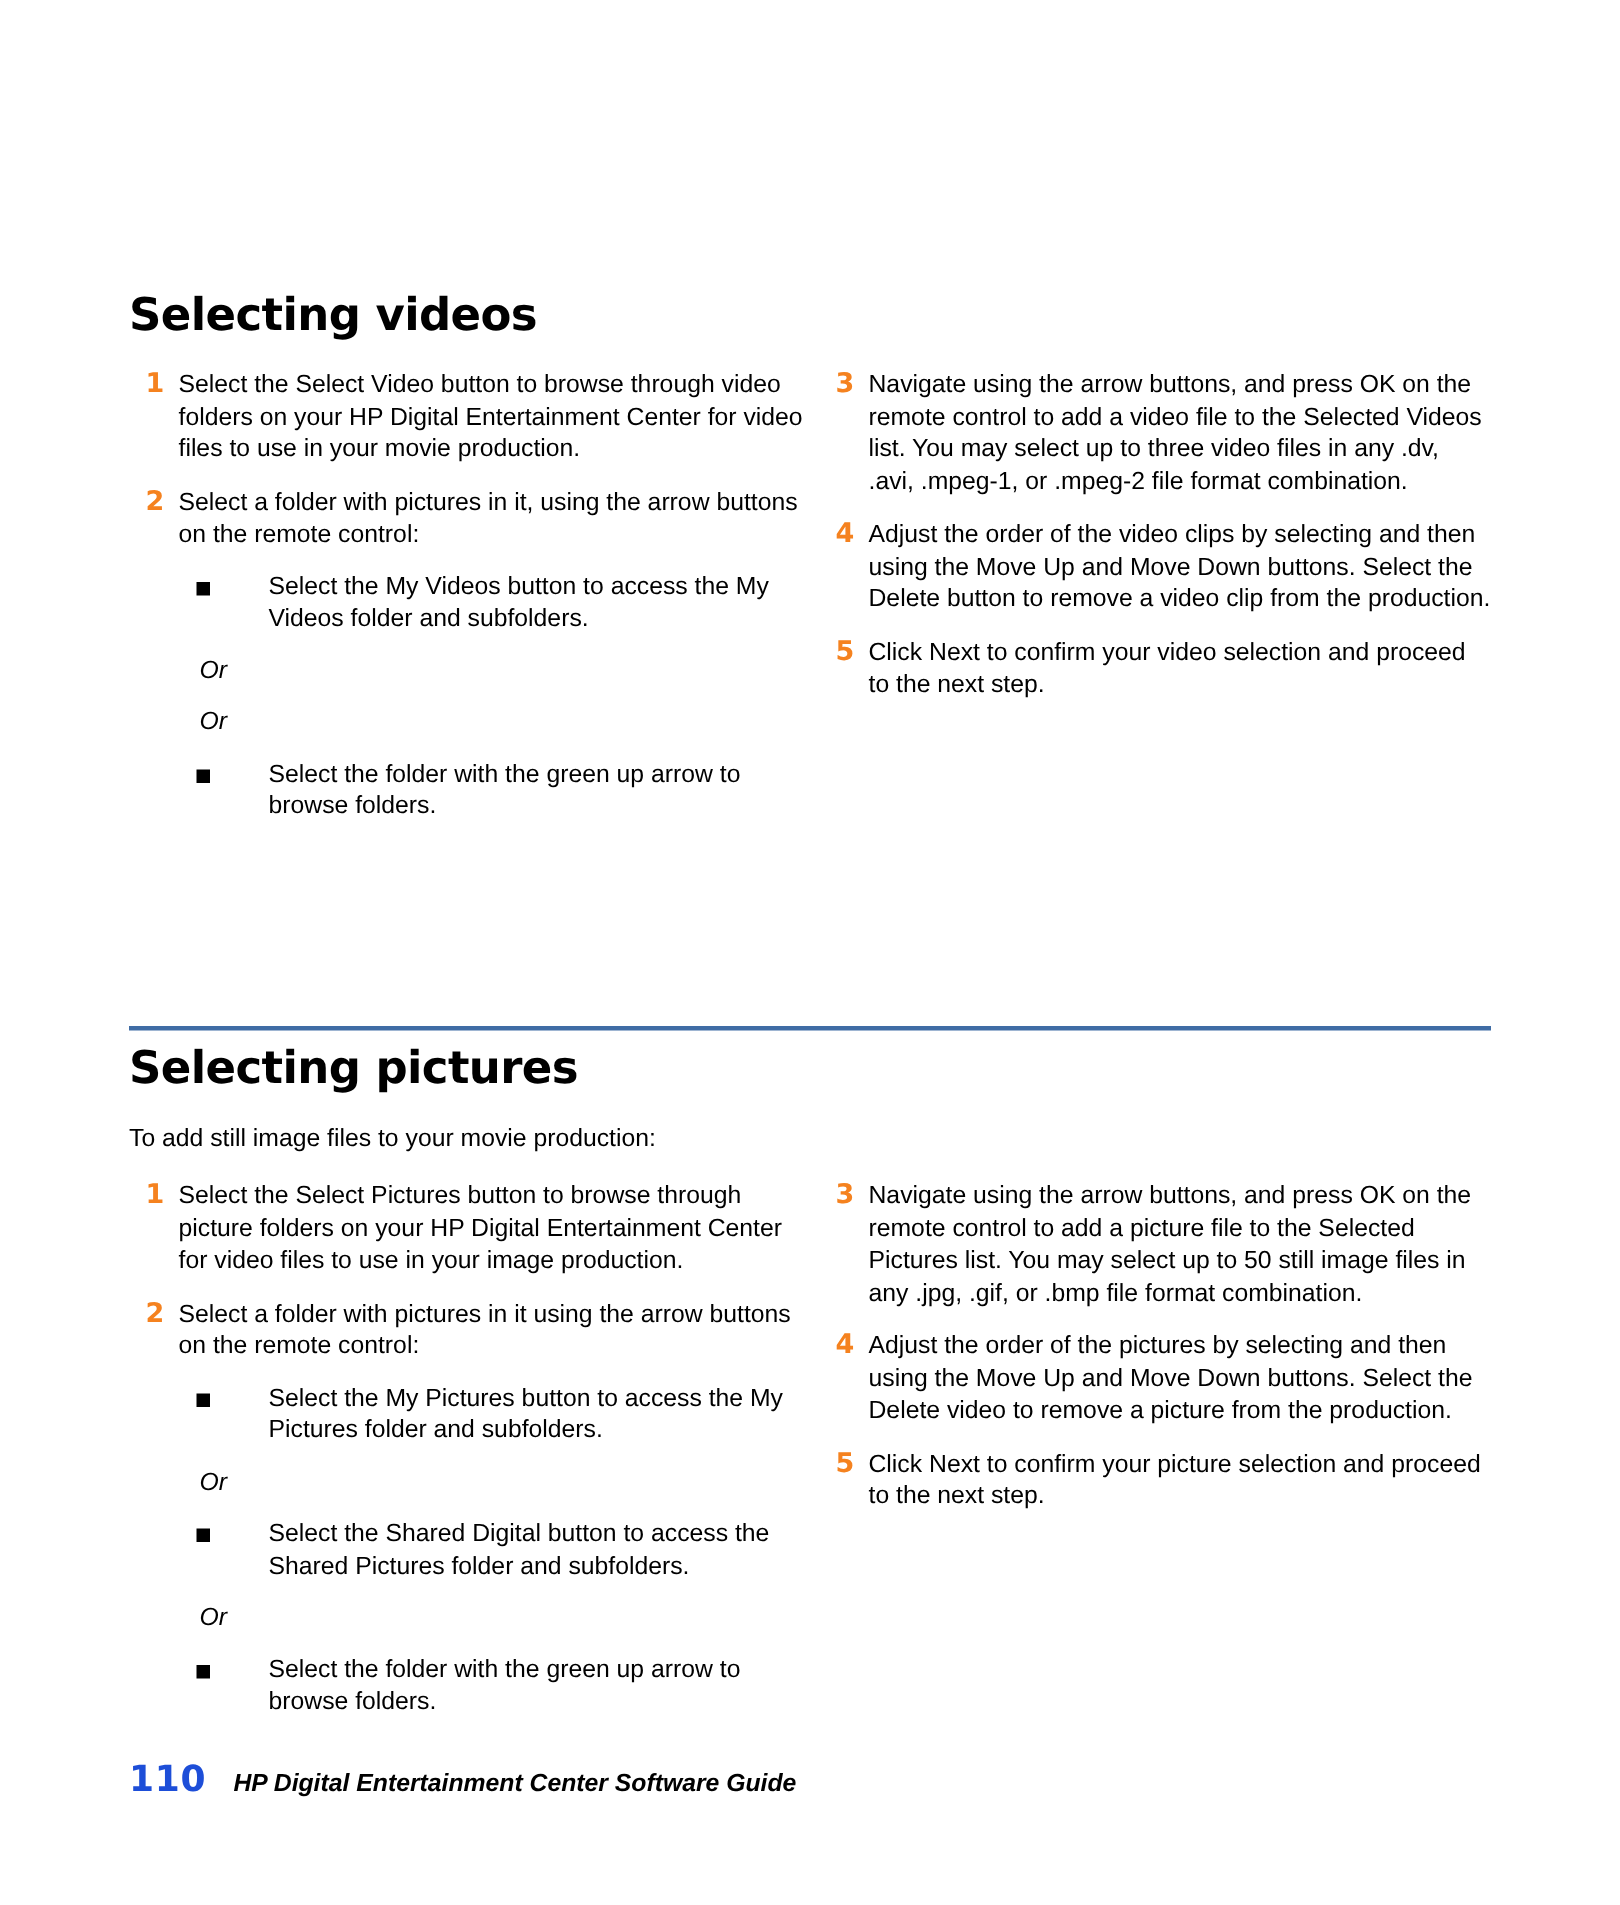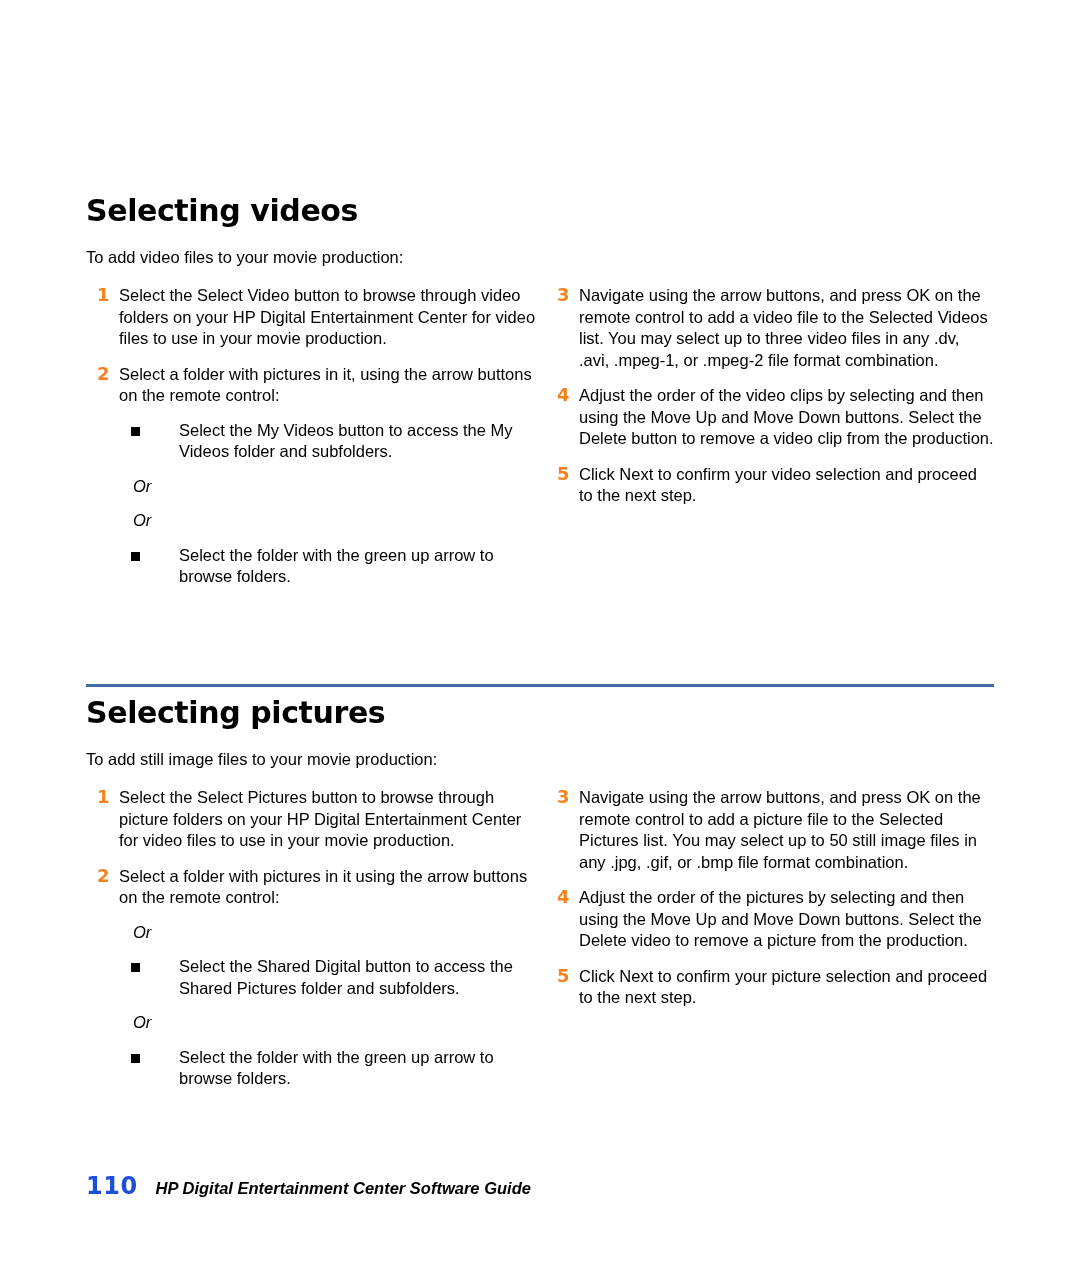--- a/index.html
+++ b/index.html
@@ -153,21 +153,20 @@
     vertical-align: baseline;
   }
 </style>
 </head>
 <body>
 
 <div class="page">
 
   <div class="section" id="section-videos">
     <h1 class="section-title">Selecting videos</h1>
-    <p class="section-intro">To add video files to your movie production:</p>
 
     <div class="columns">
 
       <div class="col col-left">
 
         <div class="step">
           <span class="step-num">1</span>
           <span class="step-body"><span>Select the </span><b>Select Video</b><span> button to browse through video folders on your HP Digital Entertainment Center for video files to use in your movie production.</span></span>
         </div>
 
@@ -218,28 +217,32 @@
   <div class="section" id="section-pictures">
     <h1 class="section-title">Selecting pictures</h1>
     <p class="section-intro">To add still image files to your movie production:</p>
 
     <div class="columns">
 
       <div class="col col-left">
 
         <div class="step">
           <span class="step-num">1</span>
-          <span class="step-body"><span>Select the </span><b>Select Pictures</b><span> button to browse through picture folders on your HP Digital Entertainment Center for video files to use in your movie production.</span></span>
+          <span class="step-body"><span>Select the </span><b>Select Pictures</b><span> button to browse through picture folders on your HP Digital Entertainment Center for video files to use in your image production.</span></span>
         </div>
 
         <div class="step">
           <span class="step-num">2</span>
           <span class="step-body"><span>Select a folder with pictures in it using the arrow buttons on the remote control:</span></span>
 
           <ul class="bullet-list">
+            <li class="bullet">
+              <span class="bullet-mark"></span>
+              <span><span>Select the </span><b>My Pictures</b><span> button to access the My Pictures folder and subfolders.</span></span>
+            </li>
             <li class="or">Or</li>
             <li class="bullet">
               <span class="bullet-mark"></span>
               <span><span>Select the </span><b>Shared Digital</b><span> button to access the Shared Pictures folder and subfolders.</span></span>
             </li>
             <li class="or">Or</li>
             <li class="bullet">
               <span class="bullet-mark"></span>
               <span><span>Select the folder with the green up arrow to browse folders.</span></span>
             </li>

